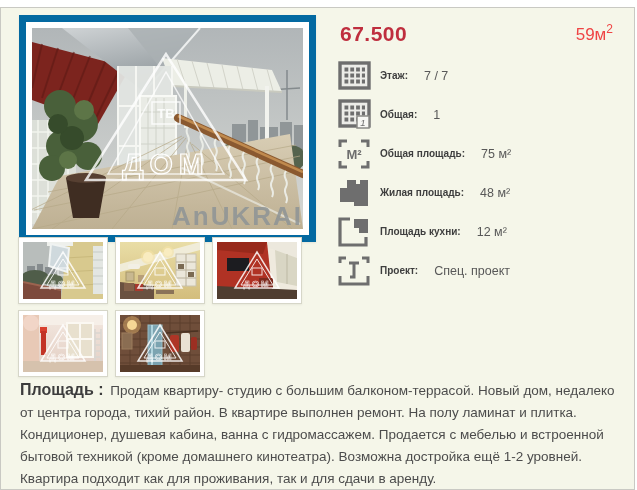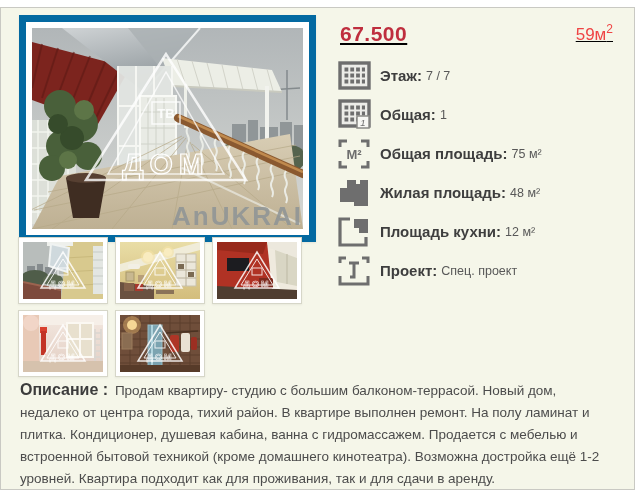--- a/index.html
+++ b/index.html
@@ -25,31 +25,31 @@
     display:flex;flex-wrap:wrap;gap:6px 7px;
   }
   .thumb{
     padding:4px;background:#ffffff;border:1px solid #d6d6c8;
     box-shadow:0 1px 2px rgba(0,0,0,0.06);cursor:pointer;
   }
   .thumb svg{display:block;}
   
   .price-row{
     position:absolute;left:330px;top:22px;width:283px;
-    display:flex;justify-content:space-between;align-items:flex-start;text-decoration:underline;
+    display:flex;justify-content:space-between;align-items:flex-start;
   }
   .price{color:#bf2e3e;font-size:21px;font-weight:bold;letter-spacing:0.5px;padding-left:10px;}
   .area-badge{color:#ef4444;font-size:17px;}
   .area-badge sup{font-size:12px;}
   
   .details{position:absolute;left:337px;top:59px;width:290px;}
   .detail-row{display:flex;align-items:center;height:33px;margin-bottom:6px;}
   .detail-icon{width:34px;flex:0 0 34px;margin-right:9px;display:flex;justify-content:center;}
-  .detail-label{font-weight:bold;color:#3e3e3e;font-size:15px;white-space:nowrap;}
-  .detail-value{color:#585858;font-size:12.5px;margin-left:4px;white-space:nowrap;}
+  .detail-label{font-weight:bold;color:#3e3e3e;font-size:10px;white-space:nowrap;}
+  .detail-value{color:#585858;font-size:12.5px;margin-left:16px;white-space:nowrap;}
   
   .description{
     position:absolute;left:20px;top:379px;width:599px;
     font-size:13.5px;line-height:22px;color:#4c4c4c;
   }
   .desc-label{font-size:16px;font-weight:bold;color:#3c3c3c;margin-right:3px;}
 </style>
 </head>
 <body>
 
@@ -483,15 +483,15 @@
             <path d="M17,8 V22 H13"></path>
         </g>
       </svg>
     </span>
     <span class="detail-label">Проект:</span>
     <span class="detail-value">Спец. проект</span>
   </div>
 </div>
 
 <div class="description">
-  <span class="desc-label">Описание :</span>
+  <span class="desc-label">Площадь :</span>
   <span>Продам квартиру- студию с большим балконом-террасой. Новый дом, недалеко от центра города, тихий район. В квартире выполнен ремонт. На полу ламинат и плитка. Кондиционер, душевая кабина, ванна с гидромассажем. Продается с мебелью и встроенной бытовой техникой (кроме домашнего кинотеатра). Возможна достройка ещё 1-2 уровней. Квартира подходит как для проживания, так и для сдачи в аренду.</span>
 </div>
 
 </body></html>

